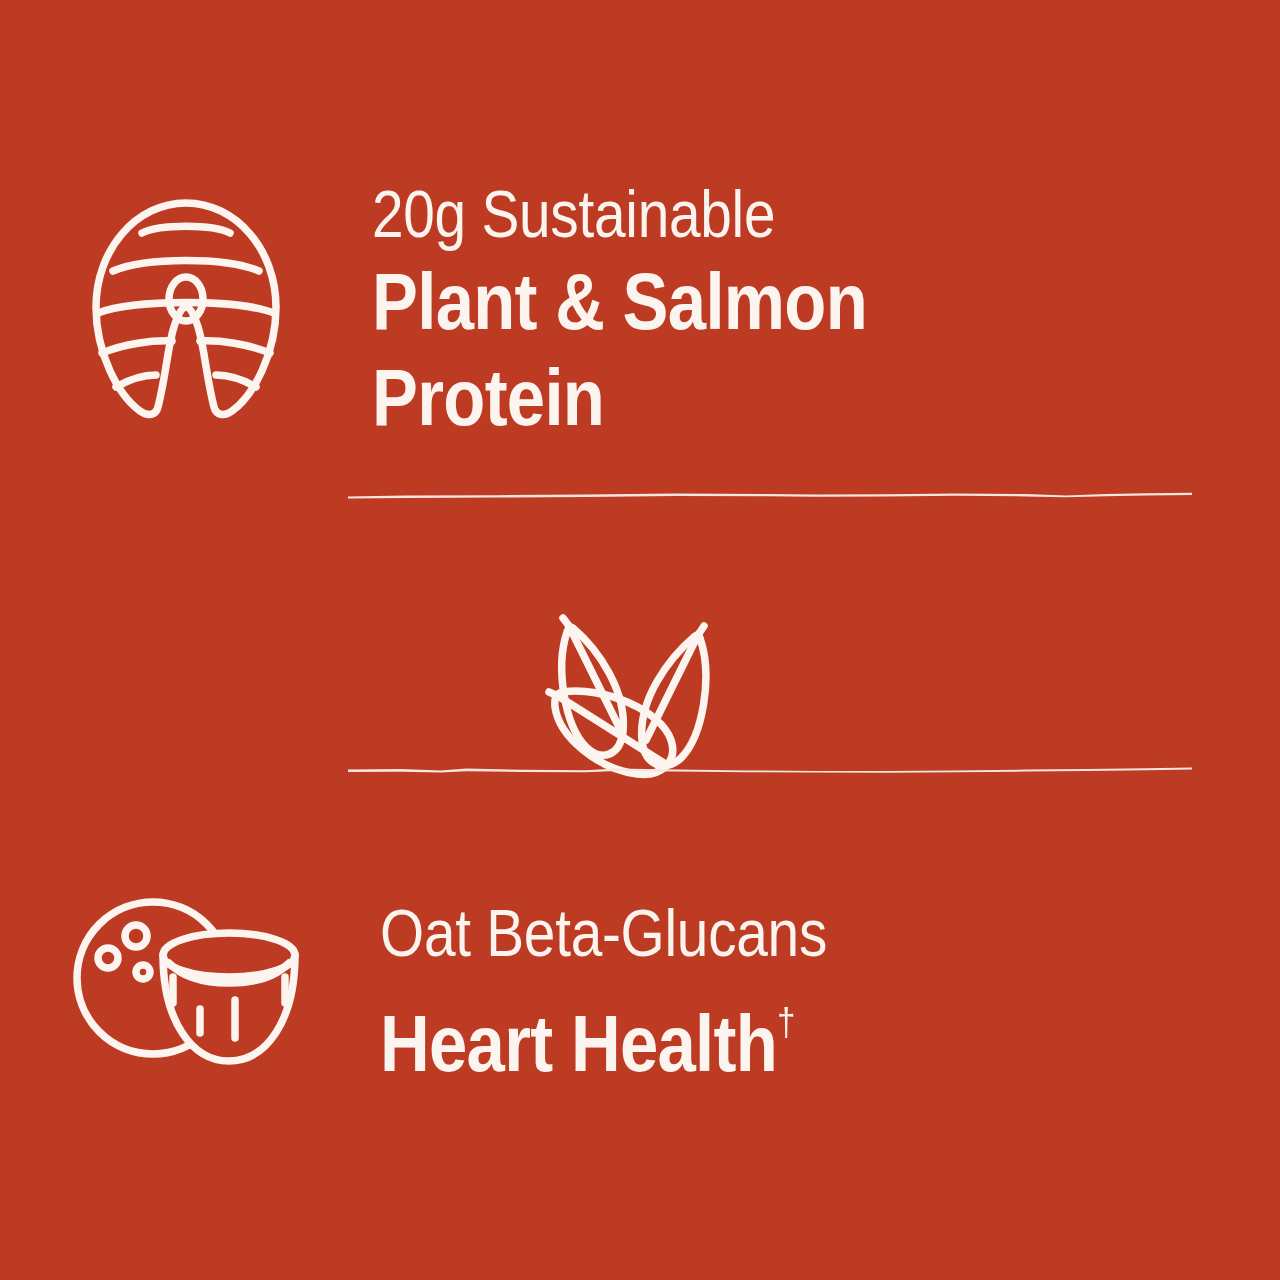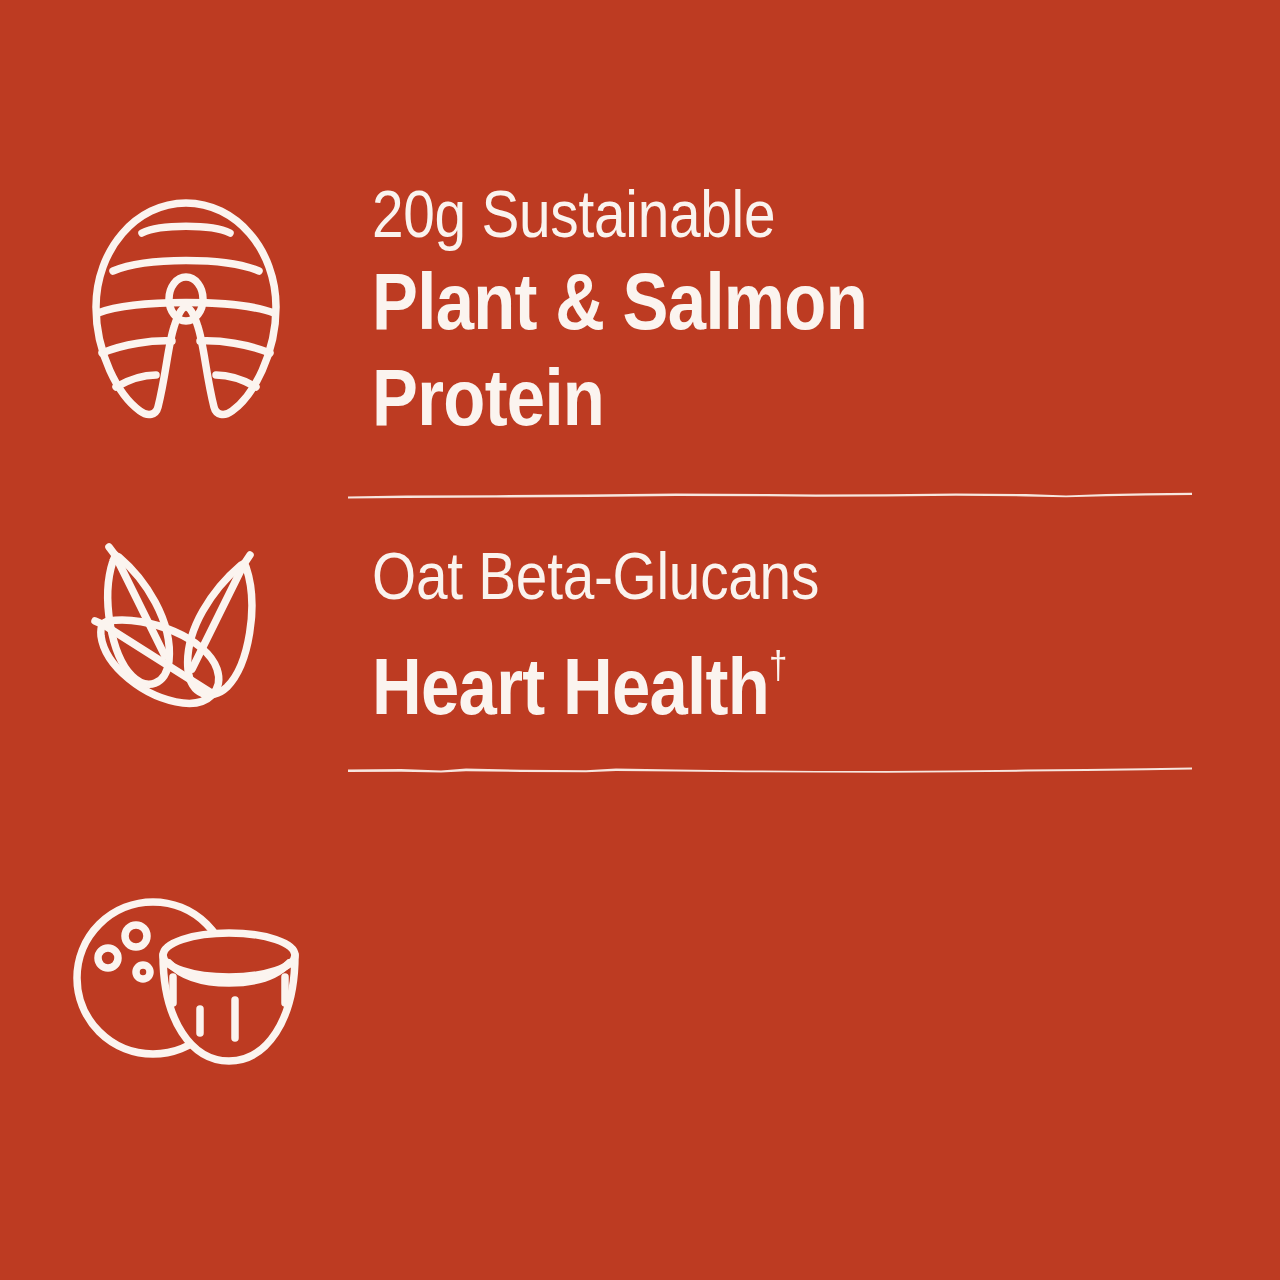--- a/index.html
+++ b/index.html
@@ -68,21 +68,21 @@
     font-weight: 400;
     letter-spacing: 0;
   }
 
   
   #feature-salmon { top: 140px; height: 340px; }
   #feature-salmon .line-light { font-size: 66px; line-height: 80px; }
   #feature-salmon .line-bold  { font-size: 80px; line-height: 96px; }
 
   
-  #feature-oats { top: 520px; height: 230px; }
+  #feature-oats { top: 520px; height: 230px; flex-direction: column; }
   #feature-oats .line-light { font-size: 66px; line-height: 82px; }
   #feature-oats .line-bold  { font-size: 80px; line-height: 96px; }
 
   
   #feature-coconut { top: 815px; height: 330px; }
   #feature-coconut .line-light { font-size: 66px; line-height: 80px; }
   #feature-coconut .line-bold  { font-size: 80px; line-height: 96px; }
 
   
   .divider {

